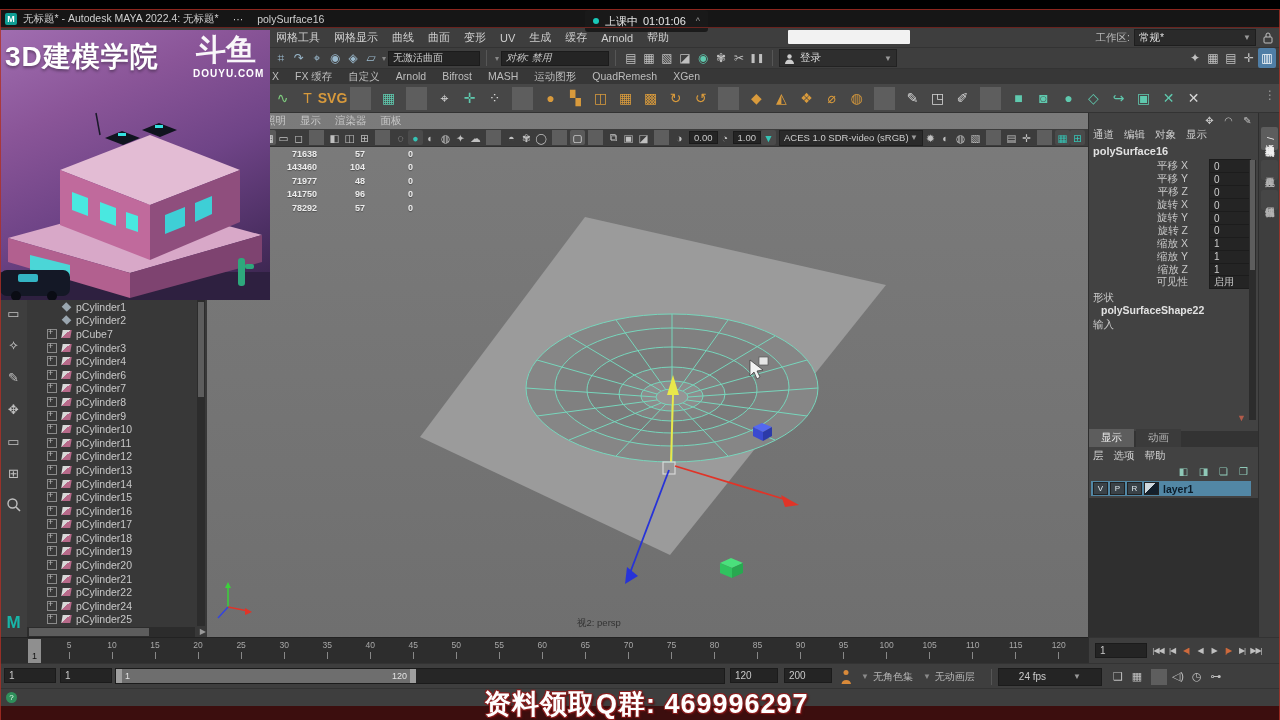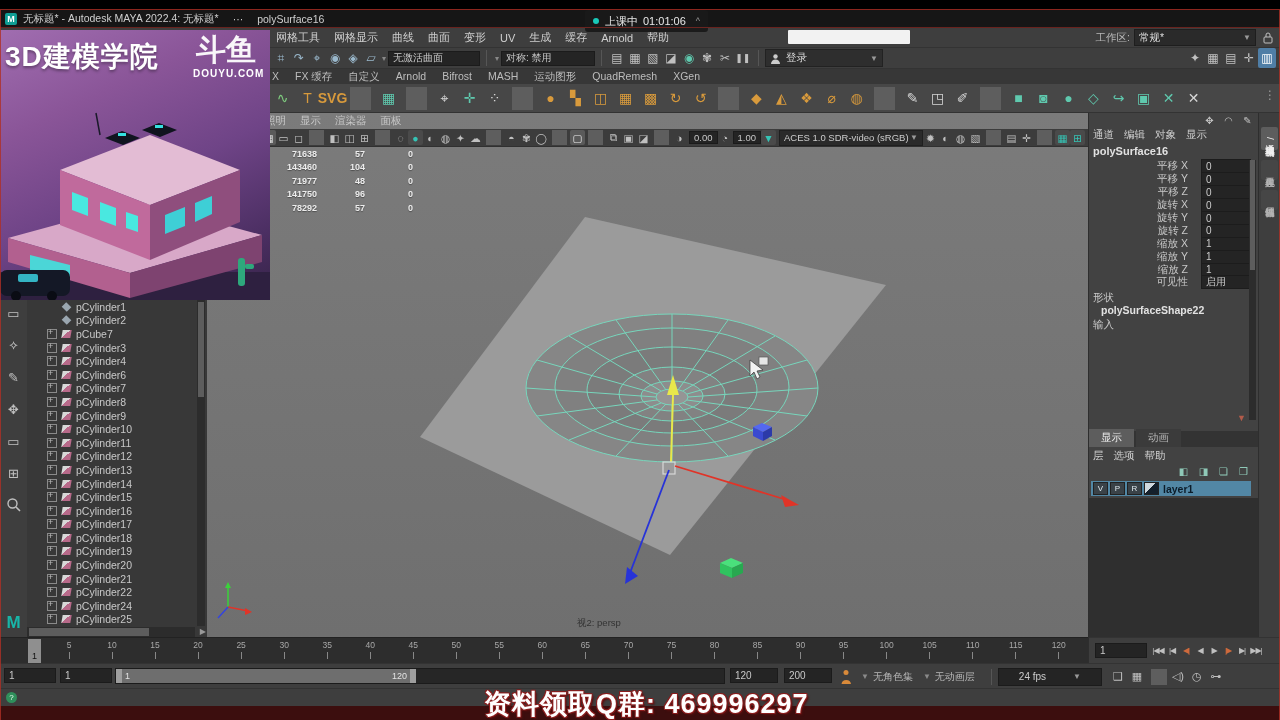--- a/index.html
+++ b/index.html
@@ -85,21 +85,21 @@
   #scene{position:absolute;left:0;top:35px;width:881px;height:489px;}
 
   #channel-box{left:1088px;top:0;width:170px;height:524px;background:#424242;border-left:1px solid #2e2e2e;box-sizing:border-box;}
   #cb-icons{position:absolute;right:4px;top:1px;display:flex;gap:6px;}
   #cb-icons .ic{width:13px;height:13px;font-size:10px;}
   #cb-menus{position:absolute;left:4px;top:15px;display:flex;}
   #cb-menus .menu{font-size:10.5px;margin-right:10px;}
   #cb-object{position:absolute;left:4px;top:32px;font-size:11px;font-weight:700;color:#e2e2e2;}
   #cb-rows{position:absolute;left:0;top:47px;width:162px;}
   .crow{display:flex;align-items:center;height:12.9px;}
-  .clabel{width:99px;text-align:right;font-size:10.5px;color:#c8c8c8;padding-right:13px;flex:none;}
+  .clabel{width:99px;text-align:right;font-size:10.5px;color:#c8c8c8;padding-right:21px;flex:none;}
   .cval{width:50px;height:12px;background:#242424;border:1px solid #1c1c1c;font-size:10px;color:#ccc;padding-left:4px;display:flex;align-items:center;}
   #cb-shapes-label{position:absolute;left:4px;top:178px;font-size:10.5px;color:#c8c8c8;}
   #cb-shape-name{position:absolute;left:12px;top:191px;font-size:10.5px;font-weight:700;color:#e2e2e2;}
   #cb-inputs-label{position:absolute;left:4px;top:205px;font-size:10.5px;color:#c8c8c8;}
   #cb-inputs{position:absolute;left:0;top:218px;width:156px;background:#3a3a3a;}
   .cinput{height:12.9px;padding-left:12px;font-size:10.5px;font-weight:700;color:#dedede;display:flex;align-items:center;white-space:nowrap;}
   #cb-scroll{position:absolute;right:2px;top:47px;width:7px;height:260px;background:#2c2c2c;}
   #cb-thumb{position:absolute;left:1px;top:0;width:5px;height:110px;background:#5d5d5d;}
   #cb-input-arrow{position:absolute;right:12px;top:300px;color:#b25b4a;font-size:9px;}
   #layer-tabs{position:absolute;left:0;top:318px;width:170px;height:16px;background:#333;display:flex;align-items:flex-end;}
@@ -215,21 +215,21 @@
           <span class="ic" data-c="blue">↷</span>
           <span class="ic" data-c="blue">⌖</span>
           <span class="ic" data-c="blue">◉</span>
           <span class="ic" data-c="blue">◈</span>
           <span class="ic" data-c="blue">▱</span>
         </div>
       <span style="color:#888;font-size:8px;margin:0 2px;">▾</span>
       <div class="field" style="width:92px;">无激活曲面</div>
       <div class="divider"></div>
       <span style="color:#888;font-size:8px;margin:0 2px;">▾</span>
-      <div class="field" style="width:94px;">对称: 禁用</div>
+      <div class="field" style="width:108px;font-style:italic;">对称: 禁用</div>
       <div class="divider"></div>
       <div class="flex">
 
       <span class="ic">▤</span>
           <span class="ic">▦</span>
           <span class="ic">▧</span>
           <span class="ic">◪</span>
           <span class="ic" data-c="teal">◉</span>
           <span class="ic">✾</span>
           <span class="ic">✂</span>

